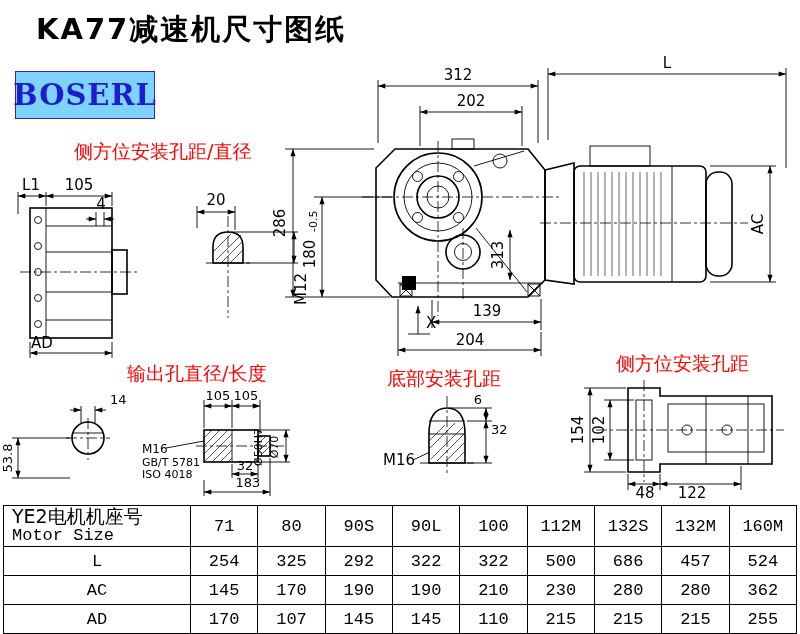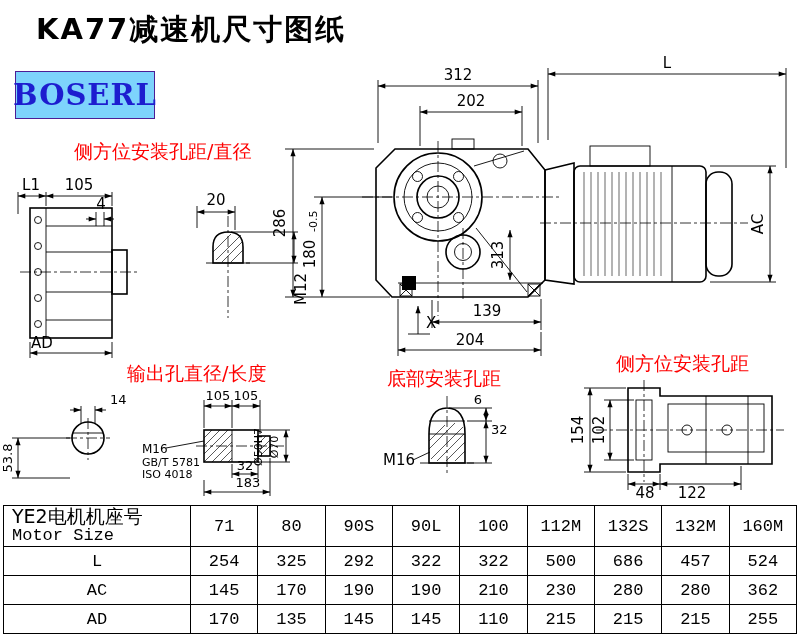--- a/index.html
+++ b/index.html
@@ -408,21 +408,21 @@
       <td class="num">190</td>
       <td class="num">210</td>
       <td class="num">230</td>
       <td class="num">280</td>
       <td class="num">280</td>
       <td class="num">362</td>
     </tr>
     <tr class="drow">
       <td class="num">AD</td>
       <td class="num">170</td>
-      <td class="num">135</td>
+      <td class="num">107</td>
       <td class="num">145</td>
       <td class="num">145</td>
       <td class="num">110</td>
       <td class="num">215</td>
       <td class="num">215</td>
       <td class="num">215</td>
       <td class="num">255</td>
     </tr>
   </tbody>
 </table>

